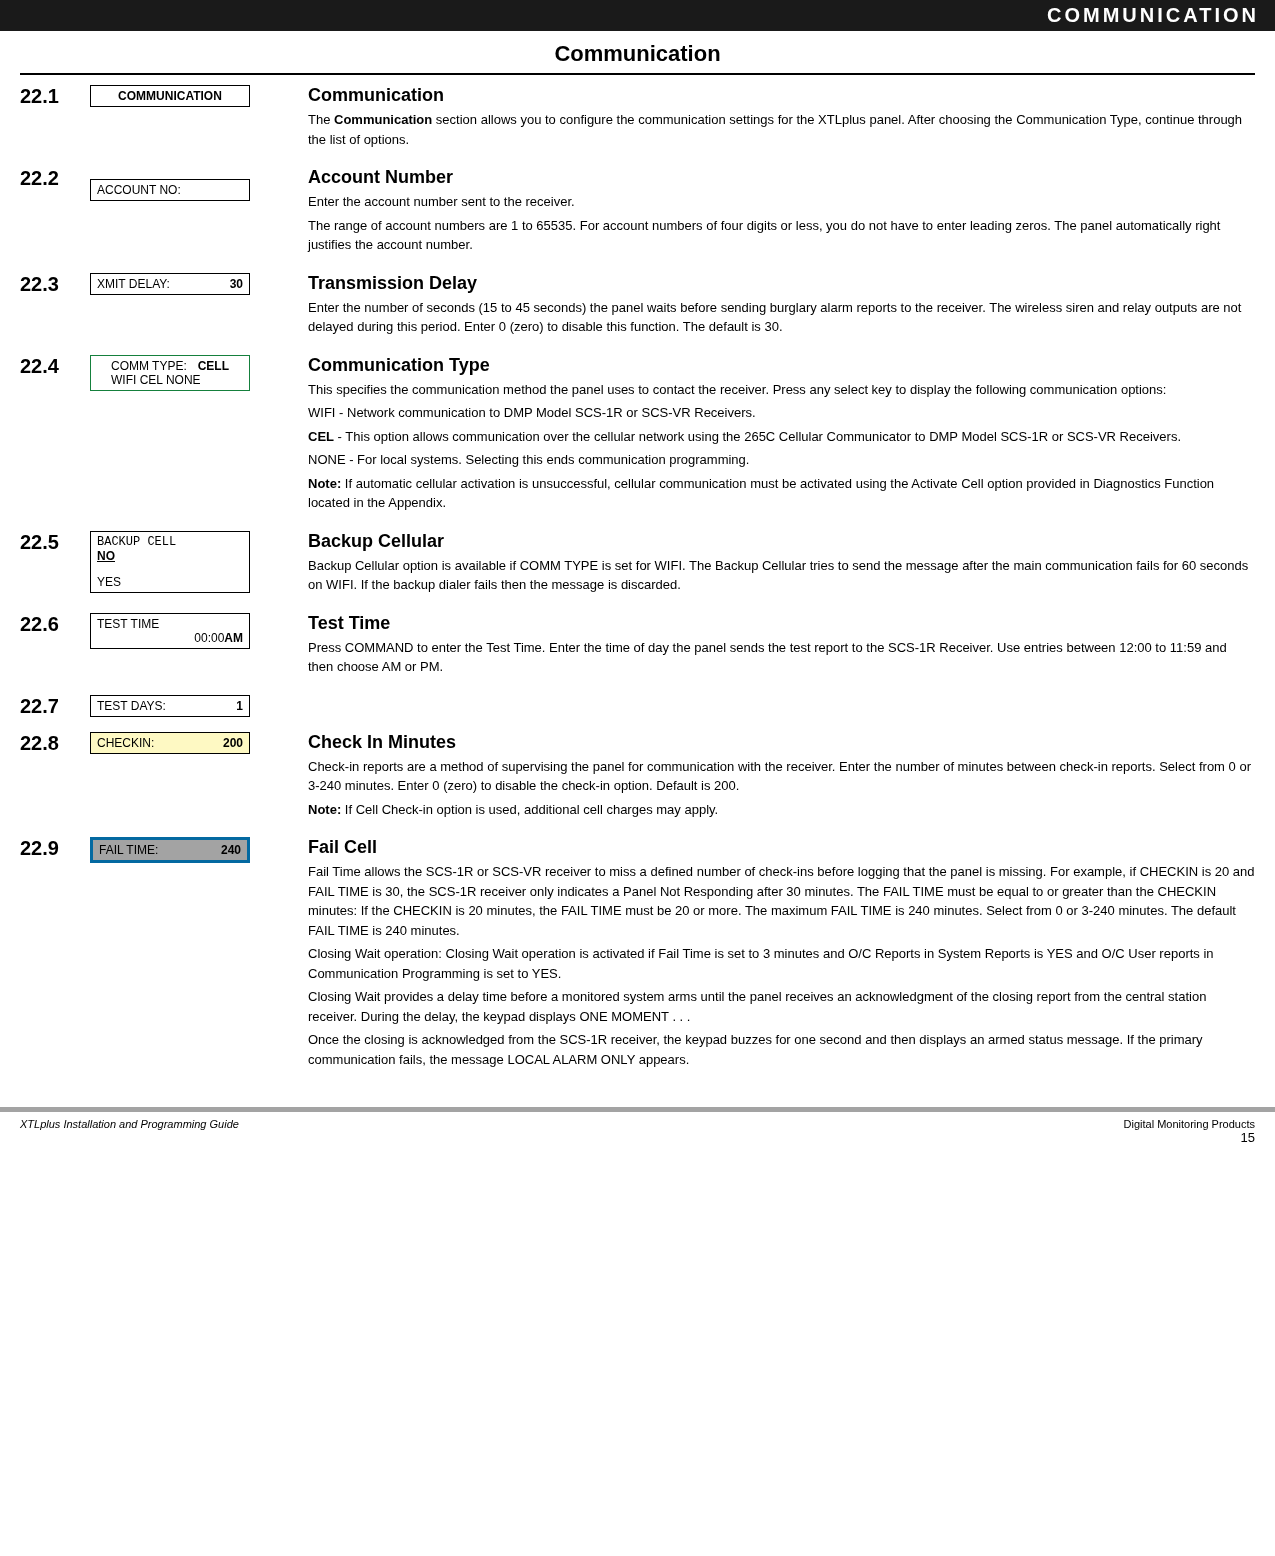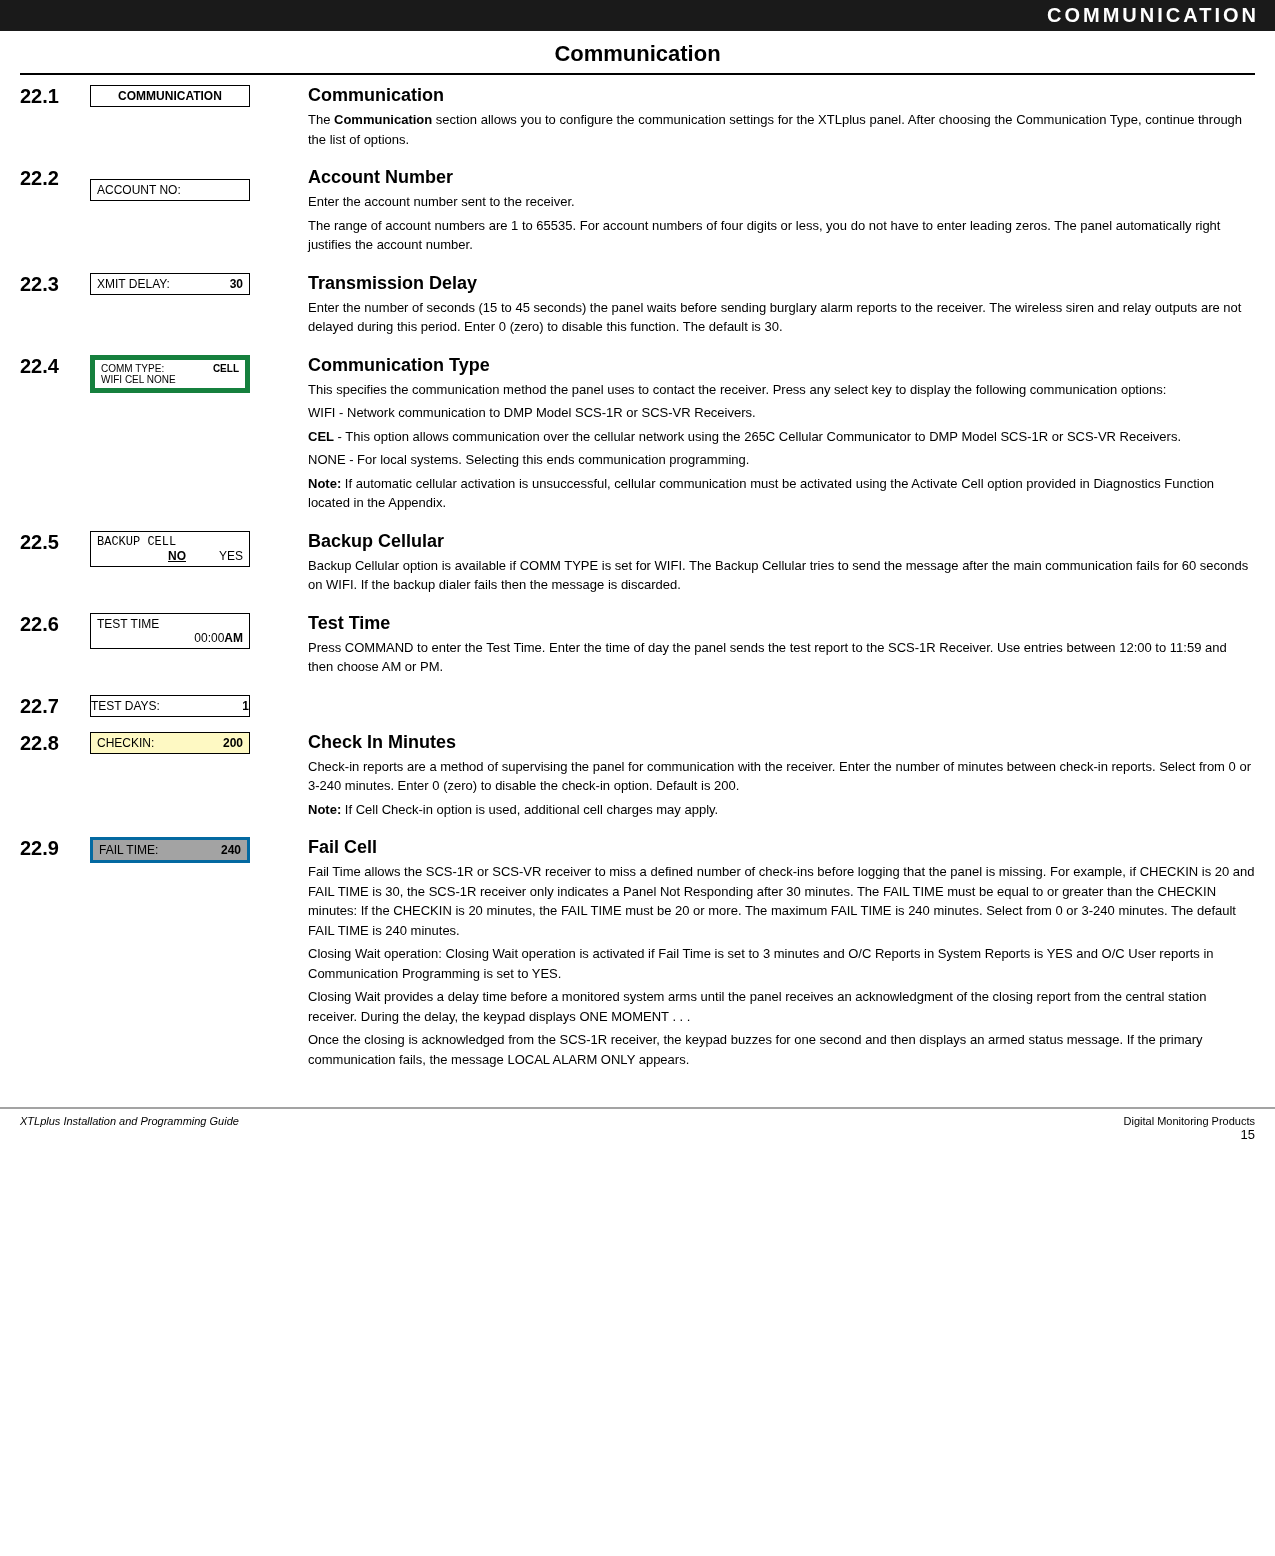--- a/index.html
+++ b/index.html
@@ -110,42 +110,43 @@
       font-size: 12px;
       display: inline-flex;
       align-items: center;
       justify-content: space-between;
       min-width: 160px;
       background: #fff;
     }
 
     
     .ctrl-comm-type {
-      border: 5px solid #15803d;
-      padding: 3px 6px;
-      font-size: 10px;
+      border: 1px solid #15803d;
+      padding: 3px 20px;
+      font-size: 12px;
       display: inline-block;
       min-width: 160px;
       background: #fff;
     }
 
     
     .ctrl-backup {
       border: 1px solid #000;
       padding: 3px 6px;
       font-size: 12px;
       display: inline-block;
       min-width: 160px;
       background: #fff;
     }
     .backup-row1 { display: block; font-family: Liberation Mono, monospace; }
     .backup-row2 {
       display: flex;
       justify-content: flex-end;
-      gap: 33px;
+      gap: 12px;
+      flex-direction: column;
     }
     .backup-no {
       font-weight: bold;
       text-decoration: underline;
     }
 
     
     .ctrl-test-time {
       border: 1px solid #000;
       padding: 3px 6px;
@@ -158,21 +159,21 @@
       display: flex;
       justify-content: flex-end;
     }
     .test-time-bold {
       font-weight: bold;
     }
 
     
     .ctrl-test-days {
       border: 1px solid #000;
-      padding: 3px 0;
+      padding: 3px 6px;
       font-size: 12px;
       display: inline-flex;
       align-items: center;
       justify-content: space-between;
       min-width: 160px;
       background: #fff;
     }
 
     
     .ctrl-checkin {
@@ -195,21 +196,21 @@
       align-items: center;
       justify-content: space-between;
       min-width: 160px;
       background: #a3a3a3;
     }
 
     .bold-text { font-weight: bold; }
 
     
     .page-footer {
-      border-top: 2px solid #a3a3a3;
+      border-top: 5px solid #a3a3a3;
       display: flex;
       justify-content: space-between;
       padding: 6px 20px;
       font-size: 11px;
       margin-top: 10px;
     }
 
     .footer-left { font-style: italic; }
     .footer-right { text-align: right; }
     .footer-page { display: block; text-align: right; font-weight: normal; font-size: 13px; }

